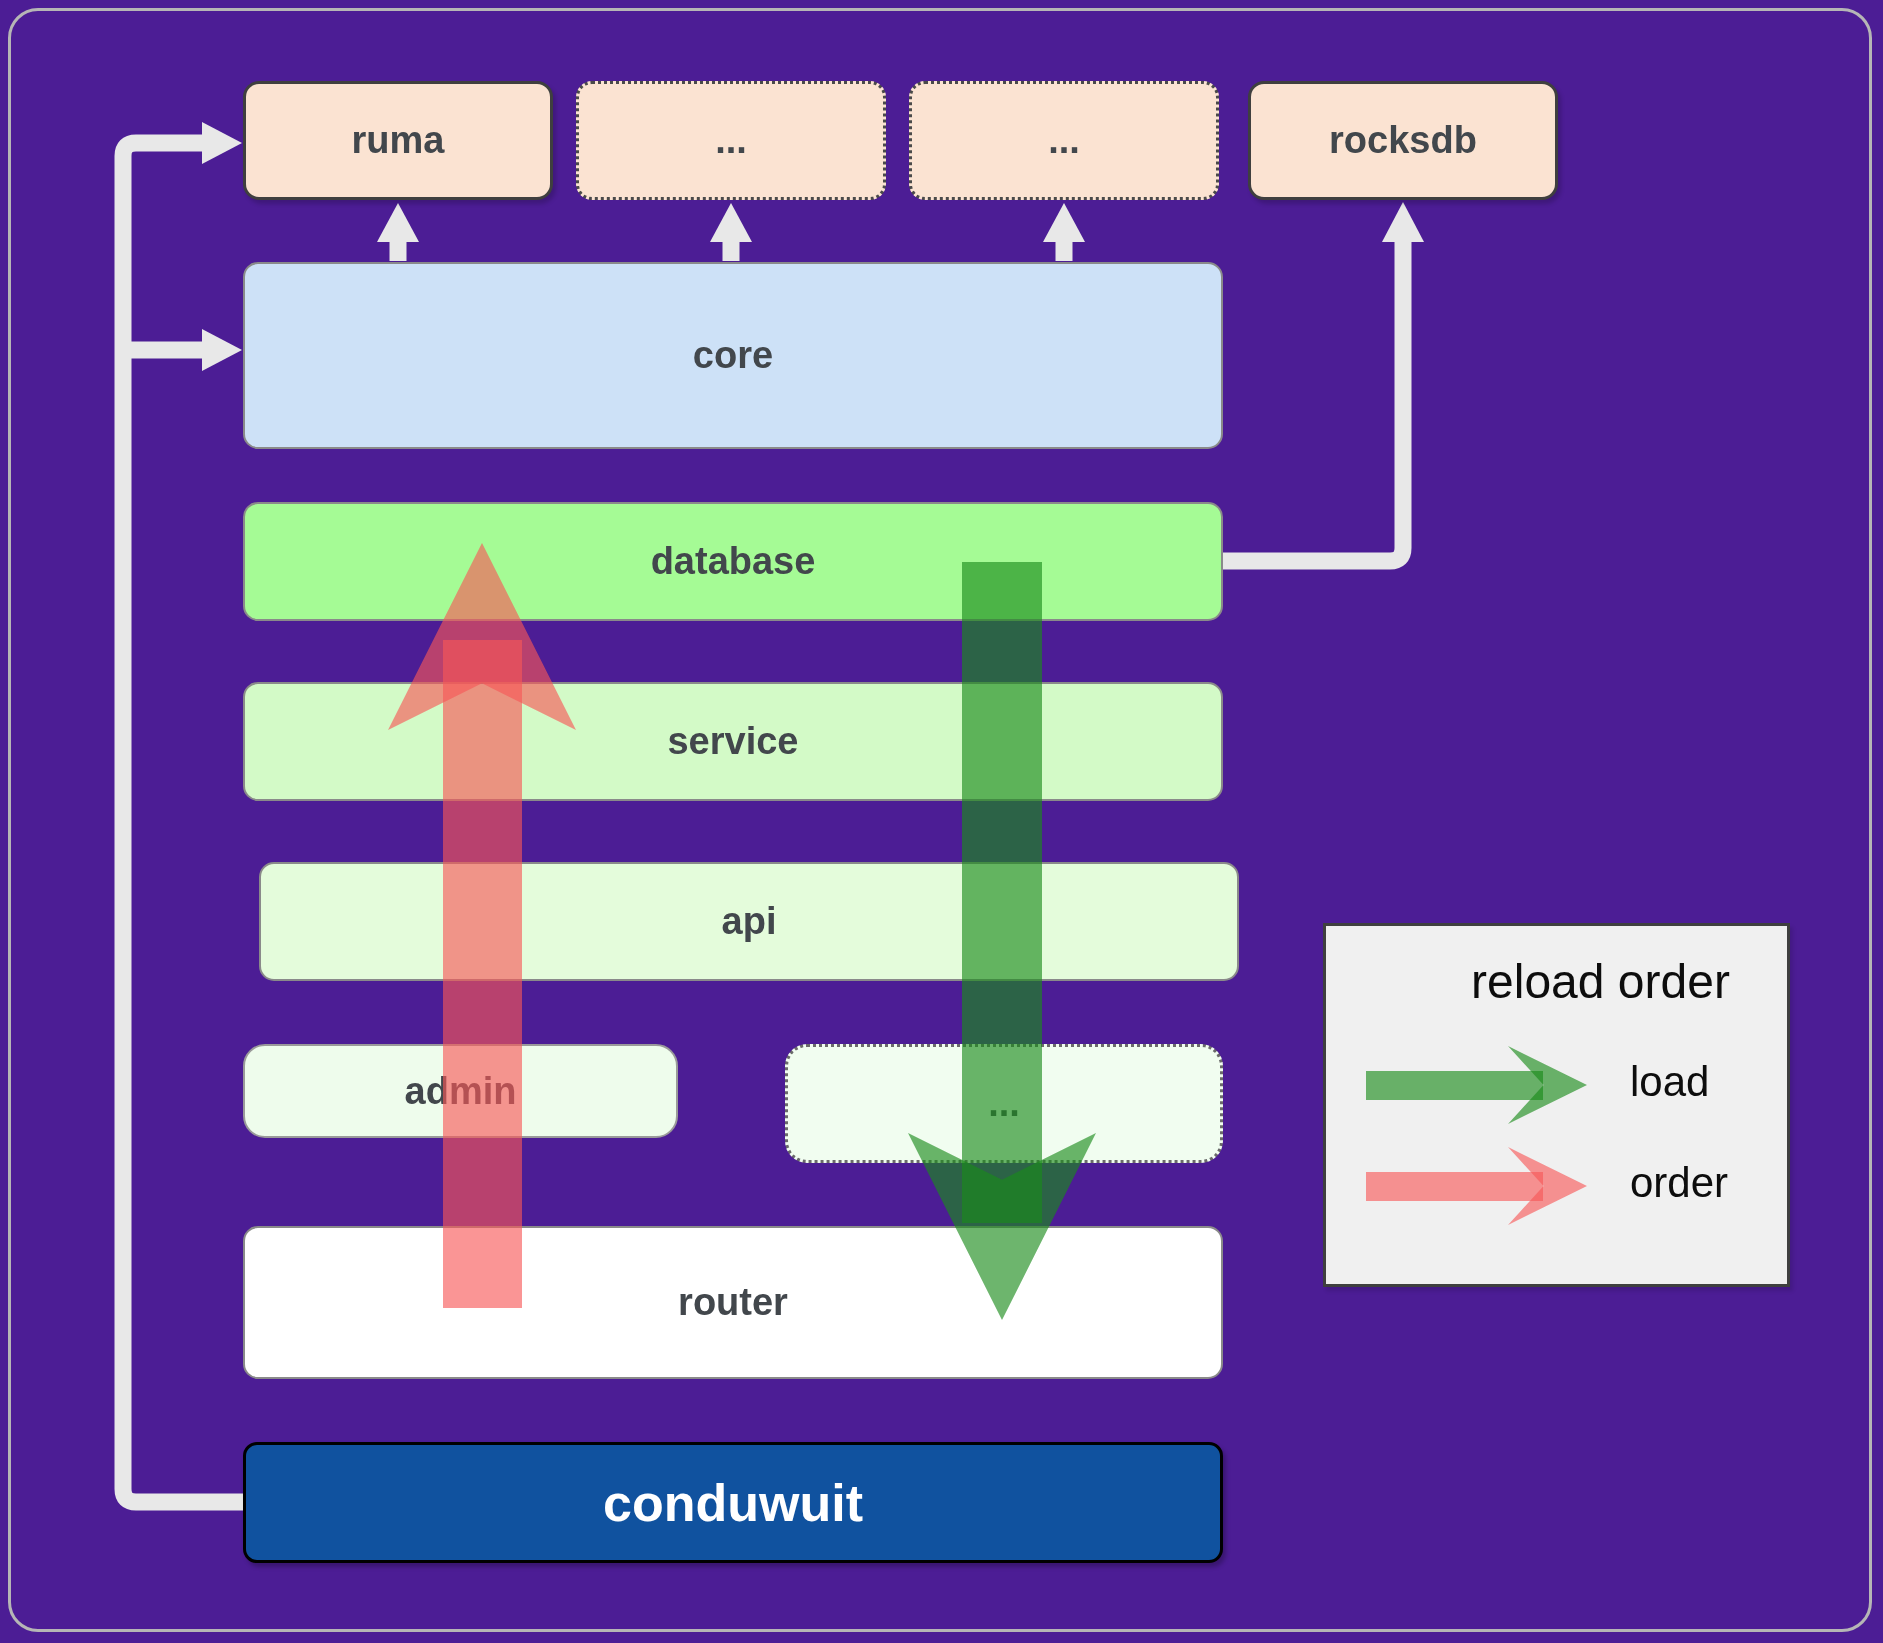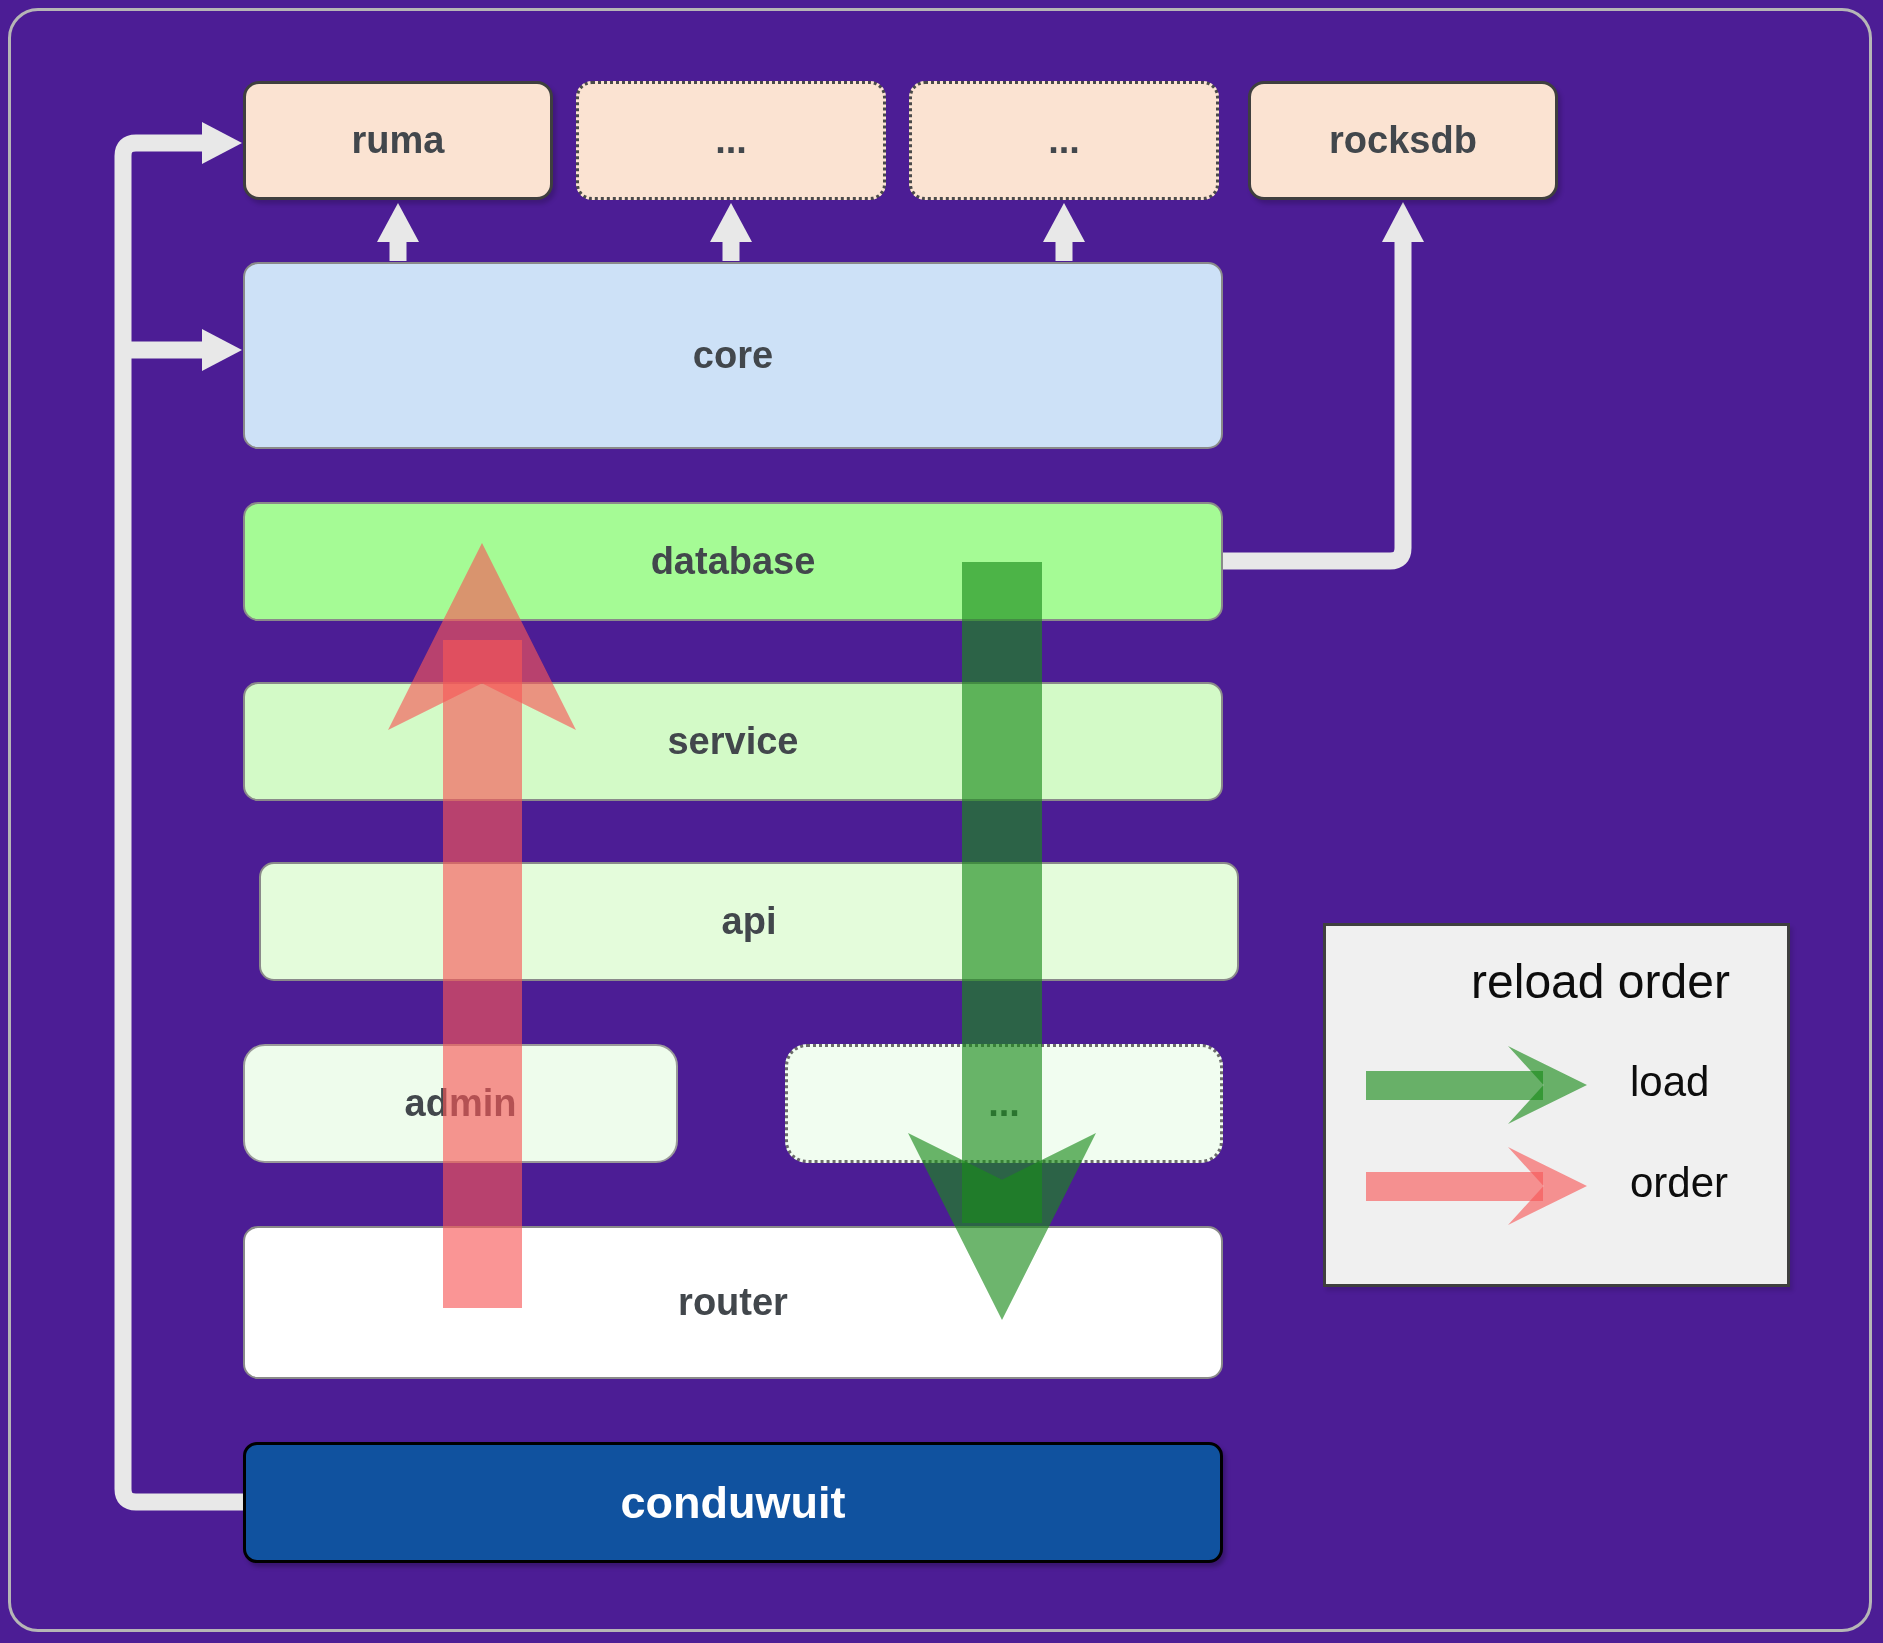--- a/index.html
+++ b/index.html
@@ -21,27 +21,27 @@
   .b-dots2{left:909px;width:310px;}
   .b-rocksdb{left:1248px;width:310px;}
 
   .b-wide{left:243px;width:980px;border:2.5px solid #8a8a8a;border-radius:15px;}
   .b-core{top:262px;height:187px;background:var(--core_blue,#cde1f7);}
   .b-database{top:502px;height:119px;background:var(--database_green,#a5fb95);}
   .b-service{top:682px;height:119px;background:var(--service_green,#d3fac7);}
   .b-api{top:862px;height:119px;background:var(--api_green,#e4fcdb);margin-left:16px;}
   .b-router{top:1226px;height:153px;background:#ffffff;}
 
-  .b-admin{left:243px;top:1044px;width:435px;height:119px;background:var(--admin_green,#eefcec);
+  .b-admin{left:243px;top:1044px;width:435px;height:94px;background:var(--admin_green,#eefcec);
            border:2.5px solid #9a9a9a;border-radius:22px;}
   .b-dots3{left:785px;top:1044px;width:438px;height:119px;background:var(--admin_green2,#f1fdf0);
            border:3px dotted #6a6a6a;border-radius:22px;color:#4a4f54;}
 
   .b-conduwuit{left:243px;top:1442px;width:980px;height:121px;background:var(--conduwuit_blue,#10529f);
-               border:3px solid #000;border-radius:14px;color:#fff;font-weight:700;font-size:45px;
+               border:3px solid #000;border-radius:14px;color:#fff;font-weight:700;font-size:52px;
                box-shadow:3px 4px 4px rgba(0,0,0,0.25);}
 
   
   .arrow-part{position:absolute;z-index:3;}
   .unload-part{background:var(--unload_red,#f75757);opacity:0.63;}
   .load-part{background:var(--load_green,#1a8b1a);opacity:0.64;}
   .unload-shaft{left:443px;top:640px;width:79px;height:668px;}
   .unload-head{left:388px;top:543px;width:188px;height:187px;
                clip-path:polygon(50% 0%,100% 100%,50% 75%,0% 100%);}
   .load-shaft{left:962px;top:562px;width:80px;height:661px;}

